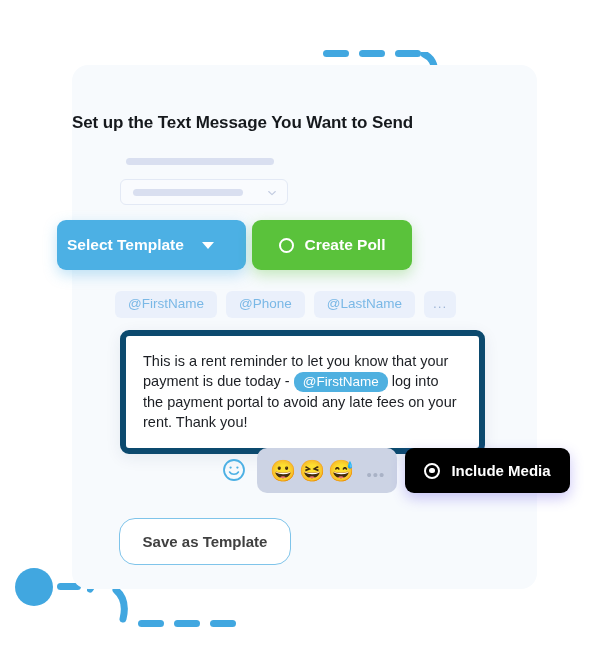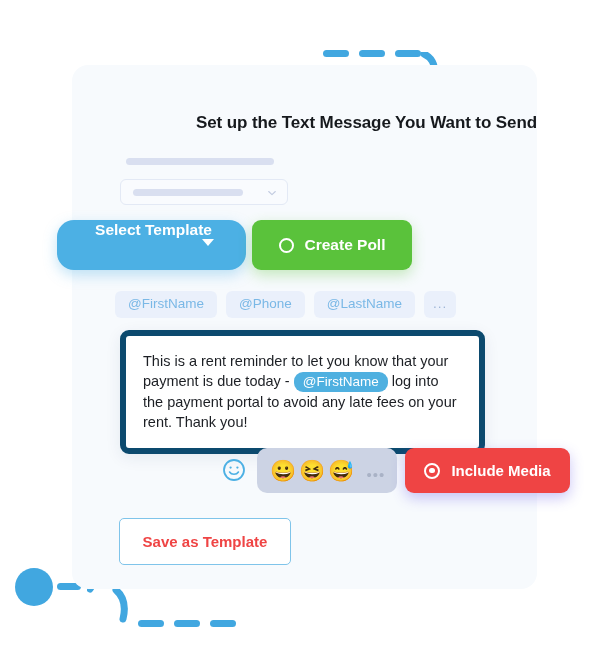--- a/index.html
+++ b/index.html
@@ -50,21 +50,21 @@
     height: 524px;
     background: #f7fafd;
     border-radius: 16px;
   }
 
   #page-title {
     position: absolute;
     left: 0;
     right: 0;
     top: 48px;
-    text-align: right;
+    text-align: left;
     font-size: 17px;
     font-weight: bold;
     color: #16191d;
     letter-spacing: -0.1px;
   }
 
   
   #skeleton-label {
     position: absolute;
     left: 54px;
@@ -103,32 +103,31 @@
   }
 
   
   #btn-select-template {
     position: absolute;
     left: -15px;
     top: 155px;
     width: 189px;
     height: 50px;
     background: #4cb0e4;
-    border-radius: 17px;
+    border-radius: 9px;
     box-shadow: 0 5px 14px rgba(76,176,228,0.35);
     color: #ffffff;
     font-size: 15.5px;
     font-weight: bold;
     display: flex;
     align-items: center;
     box-sizing: border-box;
     padding-left: 10px;
     border: none;
     cursor: pointer;
-    flex-direction: column;
   }
   #btn-select-template .caret {
     margin-left: auto;
     margin-right: 26px;
     width: 0;
     height: 0;
     border-left: 6px solid transparent;
     border-right: 6px solid transparent;
     border-top: 7px solid #ffffff;
   }
@@ -248,21 +247,21 @@
     letter-spacing: 1px;
     line-height: 1;
     padding-top: 7px;
   }
   #btn-include-media {
     position: absolute;
     left: 333px;
     top: 383px;
     width: 165px;
     height: 45px;
-    background: #ef4444;
+    background: #000000;
     border-radius: 9px;
     box-shadow: 0 5px 14px rgba(95,78,232,0.33);
     color: #ffffff;
     font-size: 15px;
     font-weight: bold;
     display: flex;
     align-items: center;
     justify-content: center;
     gap: 11px;
     border: none;
@@ -289,22 +288,22 @@
 
   
   #btn-save-template {
     position: absolute;
     left: 47px;
     top: 453px;
     width: 172px;
     height: 47px;
     background: #ffffff;
     border: 1.5px solid #7fc4ea;
-    border-radius: 5px;
-    color: #ef4444;
+    border-radius: 16px;
+    color: #404040;
     font-size: 15px;
     font-weight: bold;
     cursor: pointer;
     font-family: "Liberation Sans", sans-serif;
   }
 </style>
 </head>
 <body>
 
 <div class="deco" id="deco-top-right">

